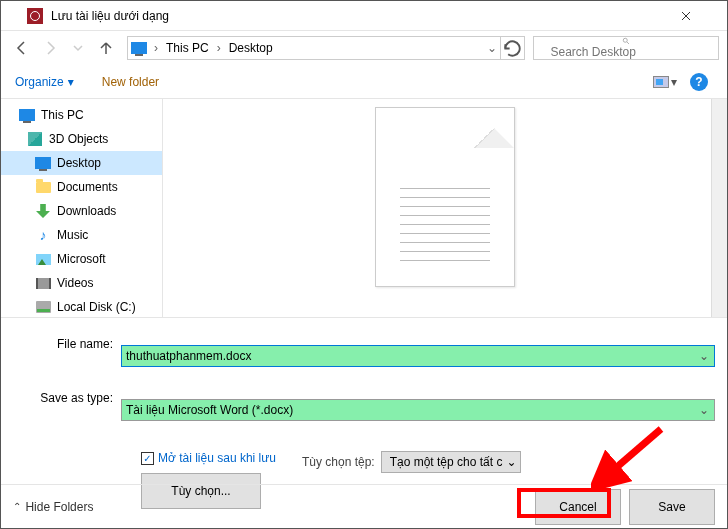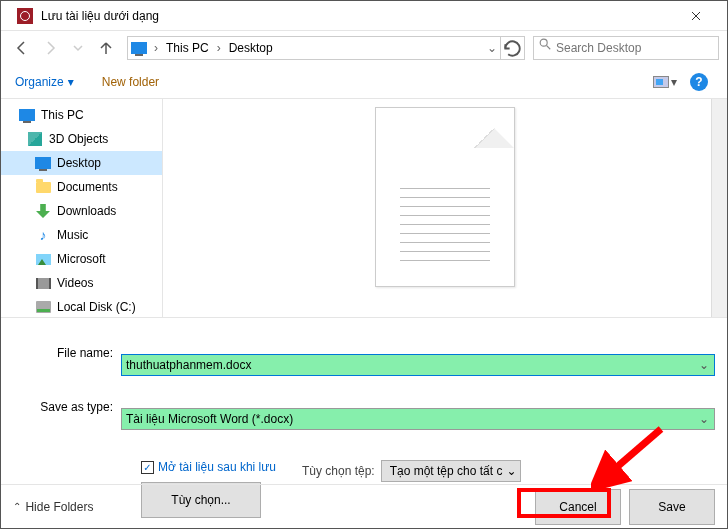--- a/index.html
+++ b/index.html
@@ -1,54 +1,54 @@
 <!DOCTYPE html>
 <html><head>
 <meta charset="utf-8">
 <style>
 * { box-sizing: border-box; margin: 0; padding: 0; font-family: "Segoe UI", Tahoma, sans-serif; font-size: 12px; }
 body { width: 728px; height: 529px; border: 1px solid #555; background: #fff; position: relative; overflow: hidden; }
-.titlebar { height: 30px; background: #fff; display: flex; align-items: center; padding: 0 10px; border-bottom: 1px solid #e5e5e5; }
+.titlebar { height: 30px; background: #fff; display: flex; align-items: center; padding: 0 20px; border-bottom: 1px solid #e5e5e5; }
 .titlebar .app-icon { width: 16px; height: 16px; background: #9c1d27; margin: 0 6px; position: relative; }
 .titlebar .app-icon::after { content: ""; position: absolute; inset: 3px; border: 1px solid #fff; border-radius: 50%; }
 .titlebar .title { flex: 1; padding-left: 2px; }
 .titlebar .win-btn { width: 42px; height: 30px; display: flex; align-items: center; justify-content: center; }
 .titlebar .win-btn svg { width: 10px; height: 10px; }
 .navrow { height: 34px; display: flex; align-items: center; padding: 4px 8px; gap: 2px; }
 .nav-btn { width: 26px; height: 24px; display: flex; align-items: center; justify-content: center; color: #555; }
 .nav-btn.disabled { color: #bbb; }
 .nav-btn svg { width: 16px; height: 16px; }
 .breadcrumb { flex: 1; height: 24px; border: 1px solid #ccc; display: flex; align-items: center; margin: 0 6px; background: #fff; }
 .breadcrumb .bc-icon { width: 22px; height: 22px; display: flex; align-items: center; justify-content: center; }
 .breadcrumb .bc-seg { padding: 0 4px; height: 100%; display: flex; align-items: center; }
 .breadcrumb .bc-sep { padding: 0 4px; color: #666; }
 .bc-drop { width: 16px; text-align: center; color: #666; }
 .bc-ref { width: 24px; height: 24px; border-left: 1px solid #ccc; display: flex; align-items: center; justify-content: center; color: #555; }
-.searchbox { width: 186px; height: 24px; border: 1px solid #ccc; display: flex; padding: 0 4px; }
+.searchbox { width: 186px; height: 24px; border: 1px solid #ccc; display: flex; align-items: center; padding: 0 4px; flex-direction: column; }
 .searchbox svg { width: 14px; height: 14px; color: #777; }
 .searchbox input { border: none; outline: none; flex: 1; padding-left: 4px; color: #999; }
 .toolbar { height: 34px; display: flex; align-items: center; padding: 0 14px; border-bottom: 1px solid #e5e5e5; }
 .toolbar .organize { color: #0066cc; display: flex; align-items: center; gap: 4px; }
 .toolbar .newfolder { color: #a16207; margin-left: 28px; }
 .toolbar .spacer { flex: 1; }
 .toolbar .view-btn, .toolbar .help-btn { width: 28px; height: 24px; display: flex; align-items: center; justify-content: center; margin-left: 6px; }
 .help-circle { width: 18px; height: 18px; border-radius: 50%; background: #1e88e5; color: #fff; font-weight: bold; display: flex; align-items: center; justify-content: center; font-size: 12px; }
 .mainarea { display: flex; height: 218px; }
 .tree { width: 162px; overflow: hidden; border-right: 1px solid #e5e5e5; padding-top: 4px; }
 .tree-item { height: 24px; display: flex; align-items: center; padding-left: 18px; gap: 6px; }
 .tree-item.selected { background: #cce8ff; }
 .tree-item .ticon { width: 16px; height: 16px; display: flex; align-items: center; justify-content: center; }
 .content { flex: 1; display: flex; align-items: flex-start; justify-content: center; padding-top: 8px; position: relative; }
 .content .scrollbar { position: absolute; right: 0; top: 0; bottom: 0; width: 16px; background: #f0f0f0; border-left: 1px solid #ddd; }
 .file-preview { width: 140px; height: 180px; background: #fff; border: 1px solid #ccc; position: relative; box-shadow: 1px 1px 2px rgba(0,0,0,.1); }
 .file-preview::before { content: ""; position: absolute; top: 0; right: 0; width: 40px; height: 40px; background: linear-gradient(135deg, #fff 0 50%, #ddd 50% 52%, #f0f0f0 52% 100%); }
 .file-preview::after { content: ""; position: absolute; top: 0; right: 0; width: 40px; height: 40px; background: #fff; clip-path: polygon(100% 0, 0 0, 100% 100%); outline: 1px solid #ccc; }
 .file-lines { position: absolute; left: 24px; right: 24px; top: 80px; }
 .file-lines div { height: 1px; background: #bbb; margin-bottom: 8px; }
-.formarea { padding: 12px 12px 4px 12px; border-top: 1px solid #e5e5e5; }
+.formarea { padding: 3px 12px 4px 12px; border-top: 1px solid #e5e5e5; }
 .form-row { display: flex; align-items: center; margin-bottom: 8px; }
 .form-row .lbl { width: 108px; text-align: right; padding-right: 8px; }
 .form-row .combo { flex: 1; height: 22px; border: 1px solid #999; display: flex; align-items: center; padding: 0 4px; background: #86efac; position: relative; margin-top: 24px; }
 .form-row .combo.highlight { border: 1px solid #0078d7; }
 .form-row .combo .drop { position: absolute; right: 2px; top: 2px; bottom: 2px; width: 16px; display: flex; align-items: center; justify-content: center; color: #555; }
 .optarea { display: flex; padding: 18px 12px 12px 140px; align-items: flex-start; gap: 26px; }
 .opt-left { display: flex; flex-direction: column; gap: 8px; }
 .checkbox-row { display: flex; align-items: center; gap: 4px; color: #0066cc; }
 .checkbox-row .cb { width: 13px; height: 13px; border: 1px solid #333; display: flex; align-items: center; justify-content: center; color: #0066cc; font-size: 10px; }
 .btn { height: 22px; border: 1px solid #adadad; background: #e1e1e1; padding: 17px 14px; display: inline-flex; align-items: center; justify-content: center; cursor: default; }

